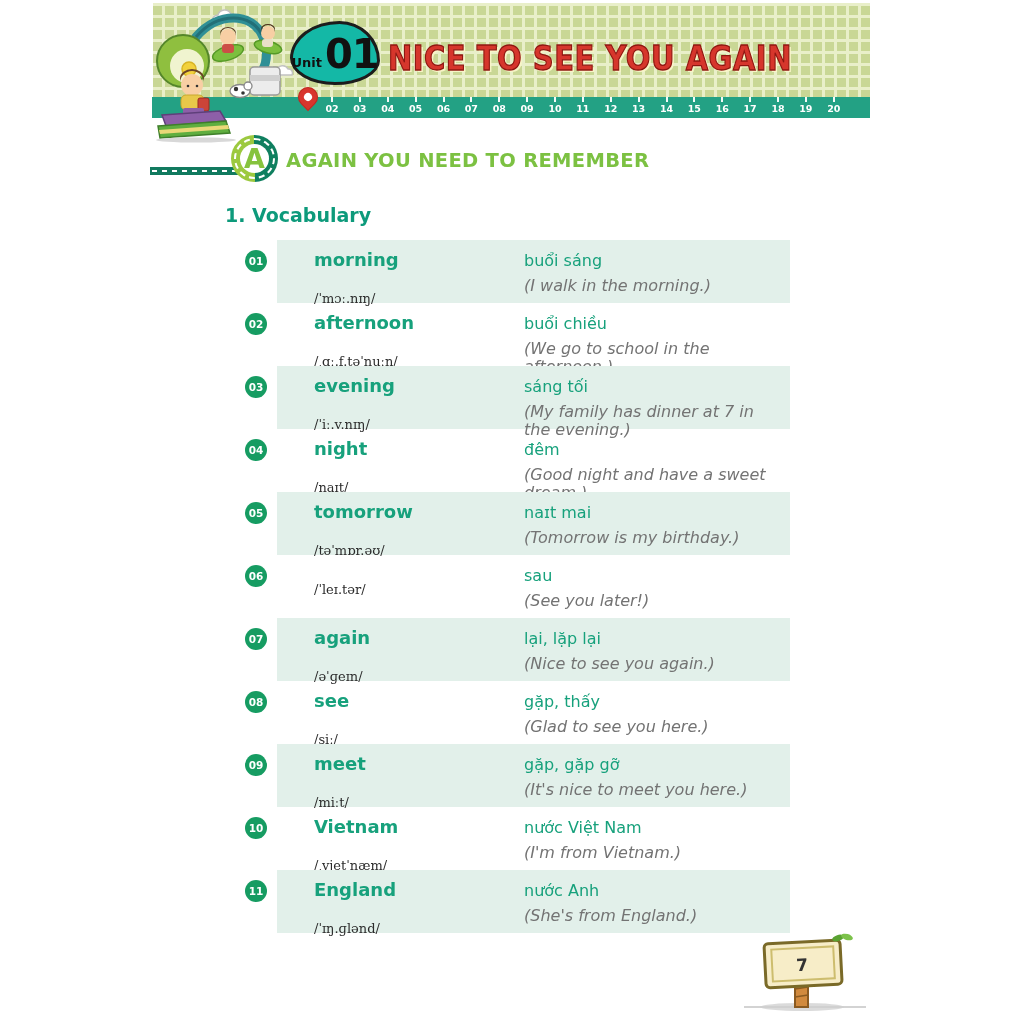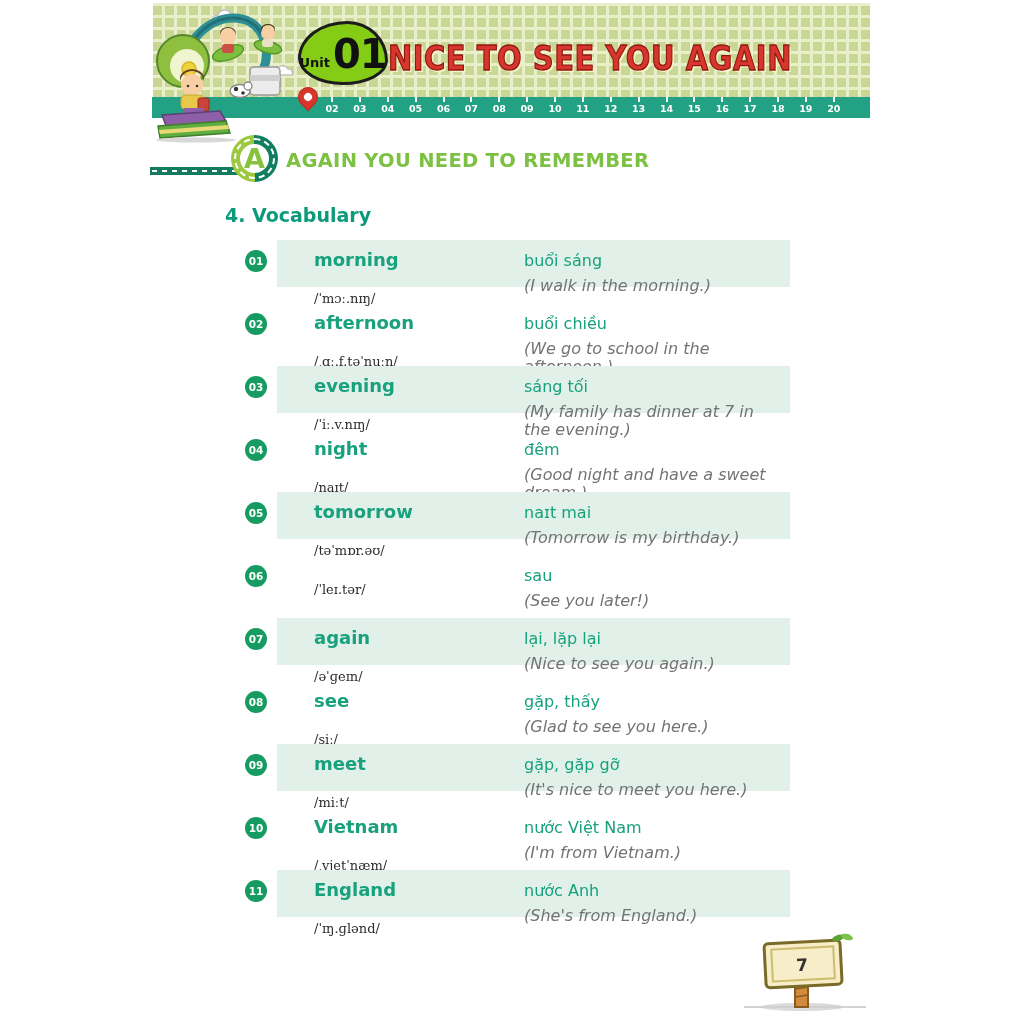--- a/index.html
+++ b/index.html
@@ -29,23 +29,23 @@
   .num .tick{width:2px;height:5px;background:#fff;opacity:.95;}
   .num .lbl{color:#fff;font-size:9.5px;font-weight:bold;line-height:12px;margin-top:1px;}
   .pin{position:absolute;left:146px;top:-10px;width:20px;height:20px;
     background:#d8352d;border-radius:50% 50% 50% 0;transform:rotate(-45deg);
     box-shadow:0 0 0 1px rgba(150,20,10,.35) inset;z-index:5;}
   .pin::after{content:'';position:absolute;top:6px;left:6px;width:8px;height:8px;
     background:#fff;border-radius:50%;}
 
   
   .unit-bubble{position:absolute;left:290px;top:21px;width:90px;height:64px;
-    background:#84cc16;border:3px solid #1c1c1c;
+    background:#14b8a6;border:3px solid #1c1c1c;
     border-radius:55% 45% 50% 50% / 58% 62% 38% 42%;
-    display:flex;align-items:flex-end;justify-content:center;padding-bottom:10px;z-index:4;margin-left:8px;}
+    display:flex;align-items:flex-end;justify-content:center;padding-bottom:10px;z-index:4;}
   .unit-bubble .u-lbl{font-size:13px;font-weight:bold;color:#111;line-height:18px;margin-right:3px;}
   .unit-bubble .u-num{font-size:40px;font-weight:800;color:#111;line-height:36px;letter-spacing:-1px;}
   .big-title{position:absolute;left:388px;top:38px;font-size:29px;font-weight:800;
     color:var(--title-red);letter-spacing:.5px;white-space:nowrap;z-index:4;
     -webkit-text-stroke:1.1px var(--title-stroke);
     text-shadow:2px 2px 0 rgba(250,246,200,.95);
     transform:scale(1,1.18);transform-origin:left top;}
 
   
   .road{position:absolute;left:150px;top:167px;width:96px;height:8px;background:var(--dark-road);}
@@ -62,21 +62,21 @@
 
   .vocab-heading{position:absolute;left:225px;top:204px;font-size:19px;font-weight:800;
     color:var(--vocab-head);}
 
   
   .vocab-list{position:absolute;left:245px;top:240px;width:545px;}
   .row{position:relative;height:63px;}
   .row .badge{position:absolute;left:0;top:10px;width:22px;height:22px;border-radius:50%;
     background:var(--badge-green);color:#fff;font-size:10.5px;font-weight:bold;
     display:flex;align-items:center;justify-content:center;}
-  .row .box{position:absolute;left:32px;top:0;width:513px;height:47px;}
+  .row .box{position:absolute;left:32px;top:0;width:513px;height:63px;}
   .row.shaded .box{background:var(--row-bg);}
   .col-word{position:absolute;left:37px;top:8px;width:200px;}
   .word{font-size:18px;font-weight:bold;color:var(--word-green);line-height:24px;}
   .ipa{font-family:"DejaVu Serif","Liberation Serif",serif;font-size:13px;color:#2b2b2b;
     line-height:18px;margin-top:18px;}
   .col-meaning{position:absolute;left:247px;top:10px;width:260px;}
   .meaning{font-size:16px;color:var(--word-green);line-height:22px;}
   .example{font-size:16px;font-style:italic;color:#737373;line-height:18px;margin-top:5px;}
 
   .illu{position:absolute;left:150px;top:5px;width:178px;height:138px;z-index:6;}
@@ -236,21 +236,21 @@
 
   <div class="road"></div>
   <div class="circle-a">
     <div class="dash"></div>
     <div class="inner">
       <span class="a">A</span>
     </div>
   </div>
   <div class="section-heading">AGAIN YOU NEED TO REMEMBER</div>
 
-  <div class="vocab-heading">4. Vocabulary</div>
+  <div class="vocab-heading">1. Vocabulary</div>
   <div class="vocab-list">
       <div class="row shaded">
     <div class="badge">01</div>
     <div class="box">
       <div class="col-word">
         <div class="word">morning</div>
         <div class="ipa">/ˈmɔː.nɪŋ/</div>
       </div>
       <div class="col-meaning">
         <div class="meaning">buổi sáng</div>

